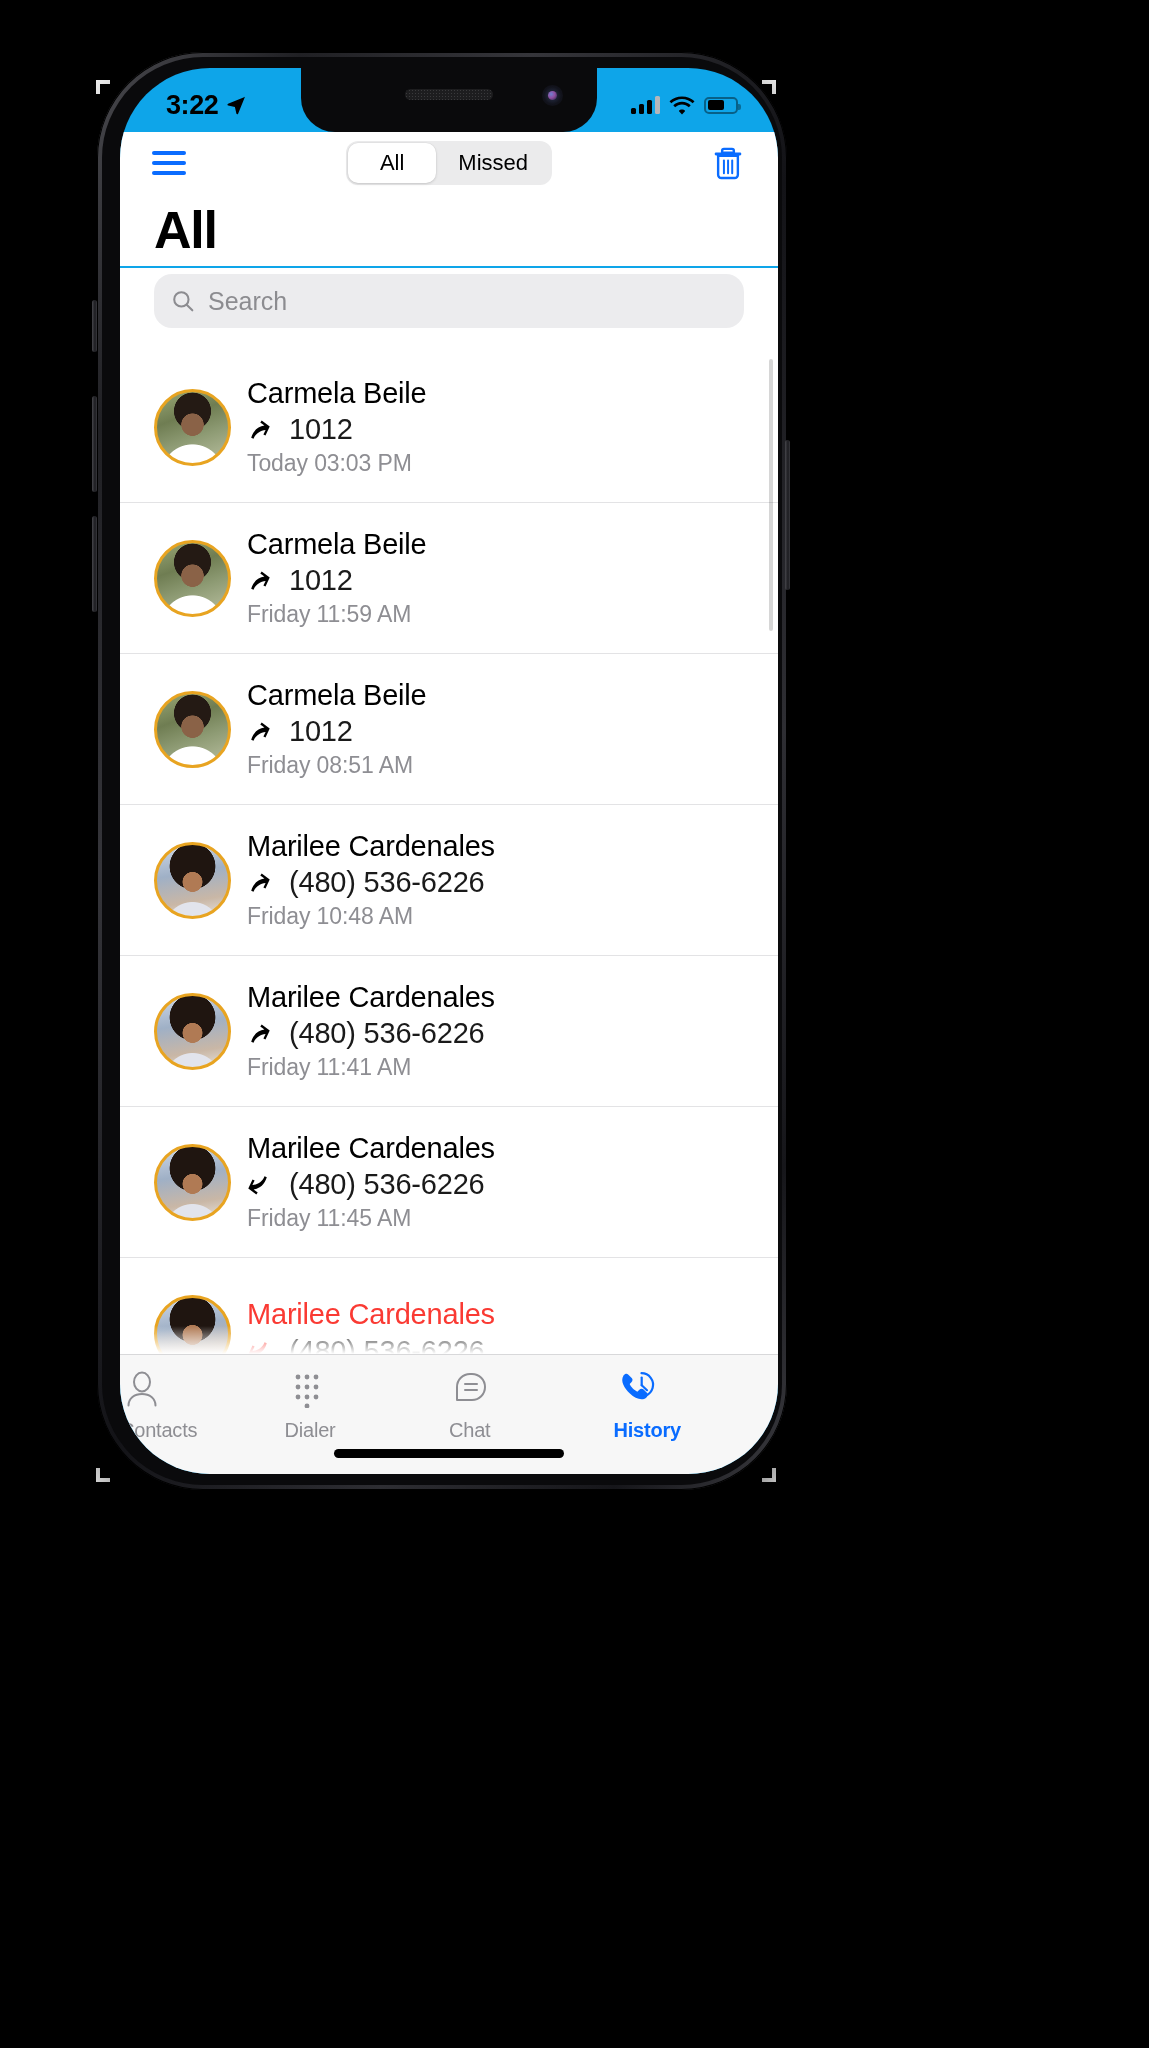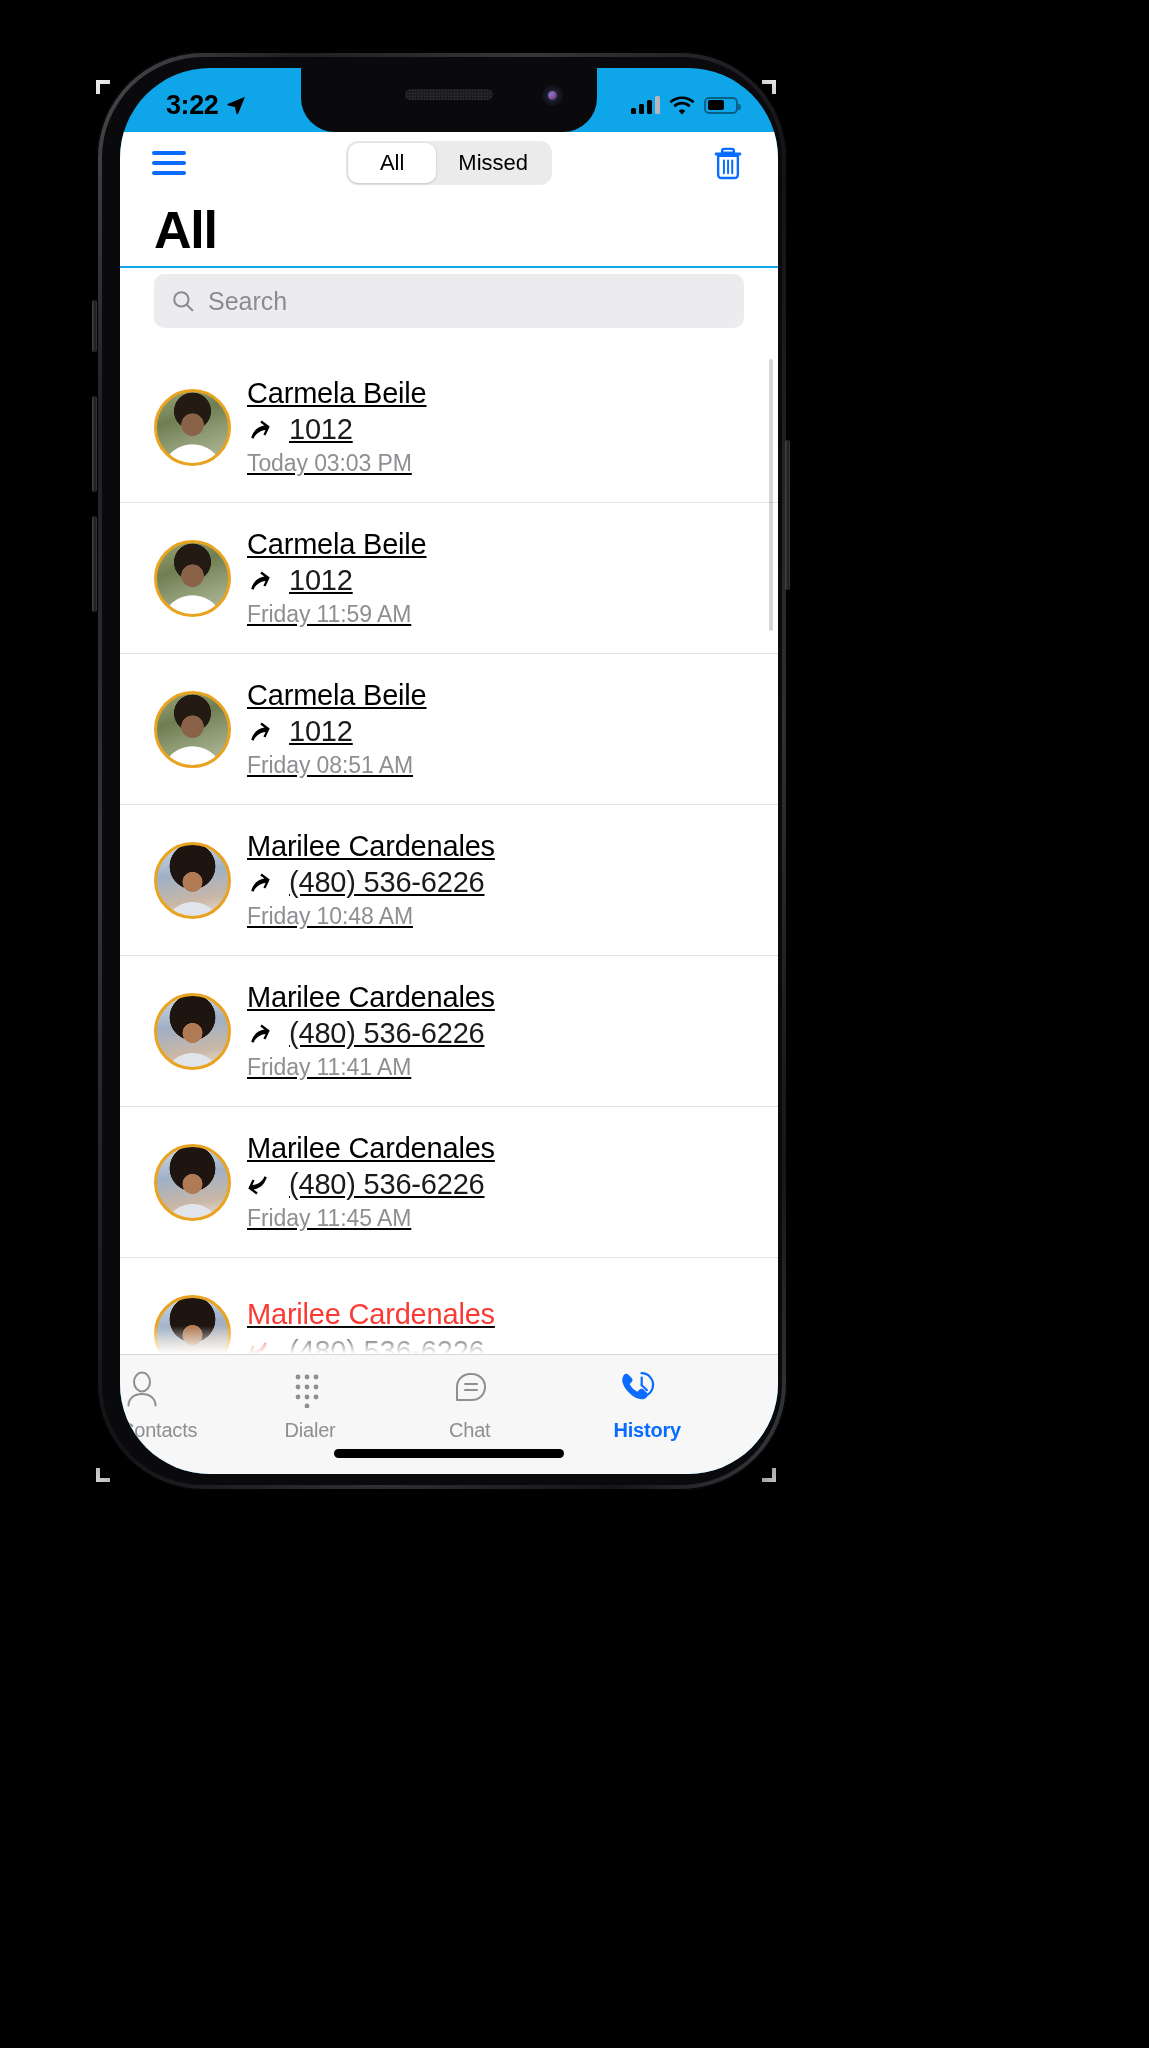--- a/index.html
+++ b/index.html
@@ -138,37 +138,36 @@
     font-size:52px; font-weight:700; letter-spacing:-1.2px; color:#000;
     background:#fff; z-index:14;
   }
 
   
   #search-wrap{
     position:absolute; top:200px; left:0; right:0; height:86px;
     padding:6px 34px 0 34px; background:#fff; z-index:14;
   }
   #search-field{
-    height:54px; background:#ececee; border-radius:10px;
+    height:54px; background:#ececee; border-radius:18px;
     display:flex; align-items:center; gap:12px; padding:0 16px;text-align:right;
   }
   #search-placeholder{ font-size:25px; color:#8c8c90; }
 
   
   #list{
     position:absolute; top:283px; left:0; right:0; bottom:120px;
     overflow:hidden; background:#fff; z-index:10;
   }
   .row{
     position:relative;
     display:flex; align-items:center; gap:0;
     height:151px;
     padding:0 0 0 34px;
     border-top:1px solid #e3e3e5;
-    text-decoration:underline;
   }
   .row:first-child{ border-top:1px solid #dcdcde; }
   .avatar{
     flex:0 0 auto;
     width:77px; height:77px; border-radius:50%;
     border:3px solid #e8a421;
     overflow:hidden; position:relative;
     background:#cfd4c8;
   }
   .av-a{ background:

